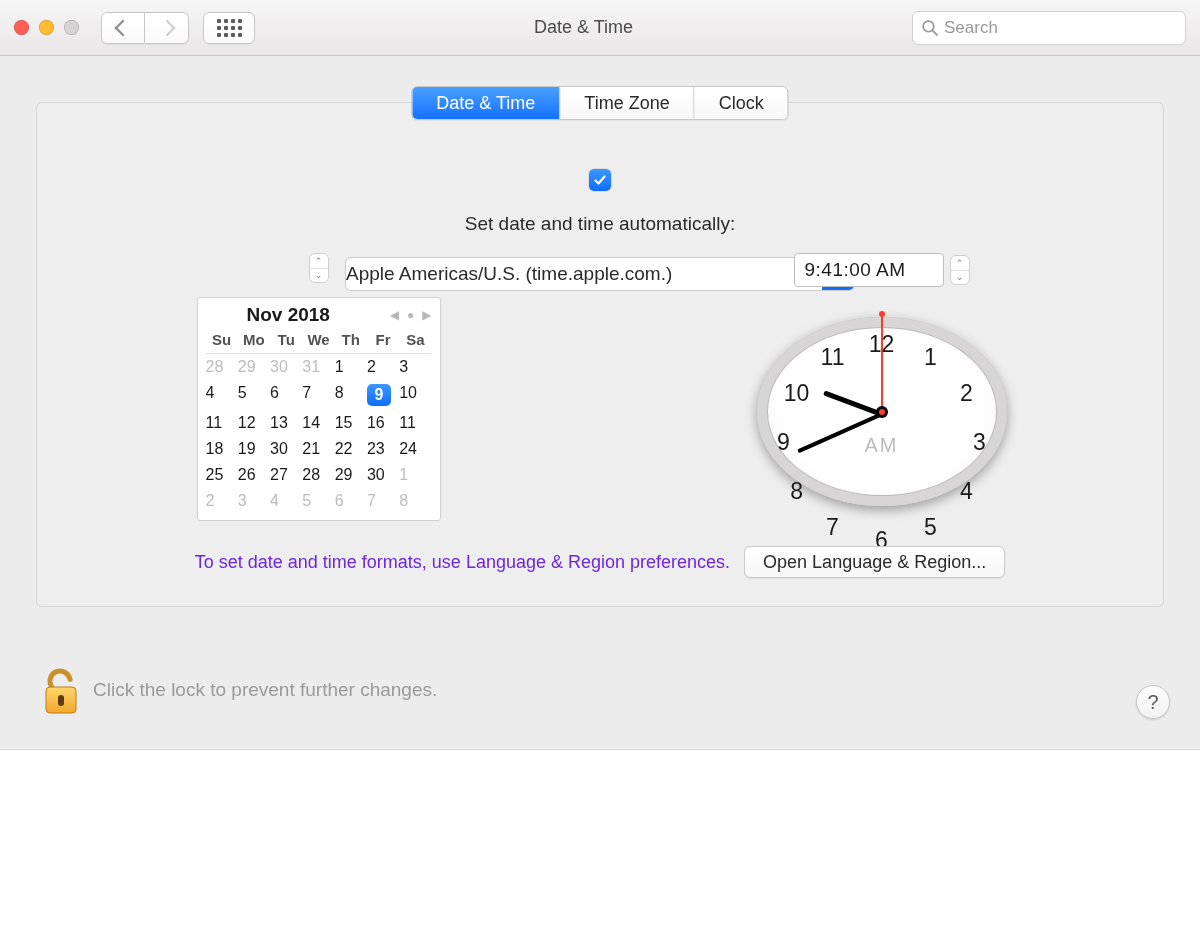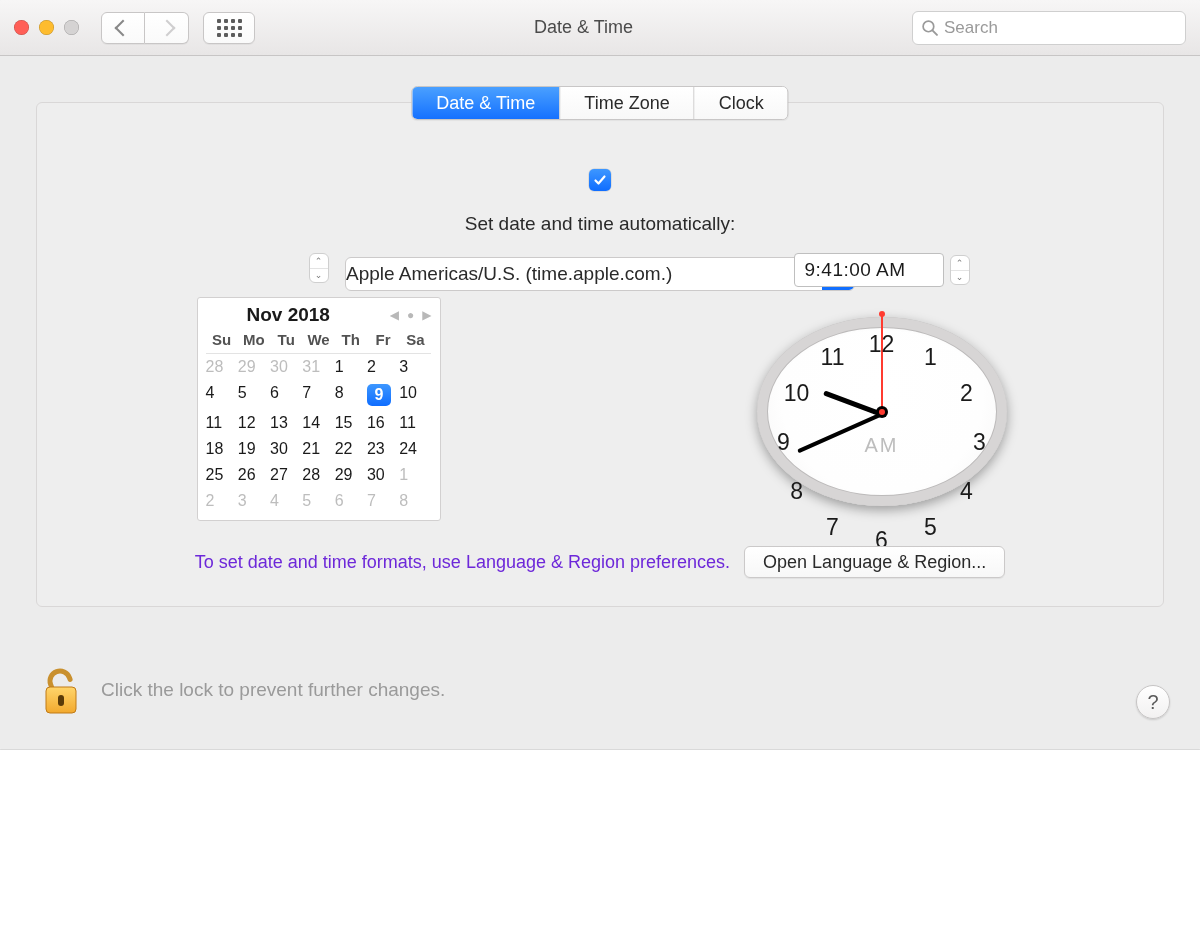--- a/index.html
+++ b/index.html
@@ -141,21 +141,21 @@
     display:flex;align-items:center;justify-content:center;gap:14px;
   }
   .footer-text { font-size:18px;color:#6d28d9;}
   .btn {
     height:32px;padding:0 18px;border:1px solid #cbc9c9;border-radius:6px;
     background:linear-gradient(#ffffff,#f7f7f7);font-size:18px;color:#2a2a2a;
     display:flex;align-items:center;box-shadow:0 1px 1px rgba(0,0,0,.06);
   }
 
   
-  .lockbar { position:absolute;left:38px;bottom:32px;display:flex;align-items:center;gap:15px;}
+  .lockbar { position:absolute;left:38px;bottom:32px;display:flex;align-items:center;gap:7px;}
   .lock-icon { width:48px;height:54px;position:relative;}
   .lock-text { font-size:19px;color:#9a9a9a;}
   .help {
     position:absolute;right:30px;bottom:30px;width:34px;height:34px;border-radius:50%;
     border:1px solid #c7c5c5;background:linear-gradient(#ffffff,#f2f1f1);
     display:flex;align-items:center;justify-content:center;font-size:20px;color:#5a5a5a;
     box-shadow:0 1px 2px rgba(0,0,0,.15);
   }
 
   

